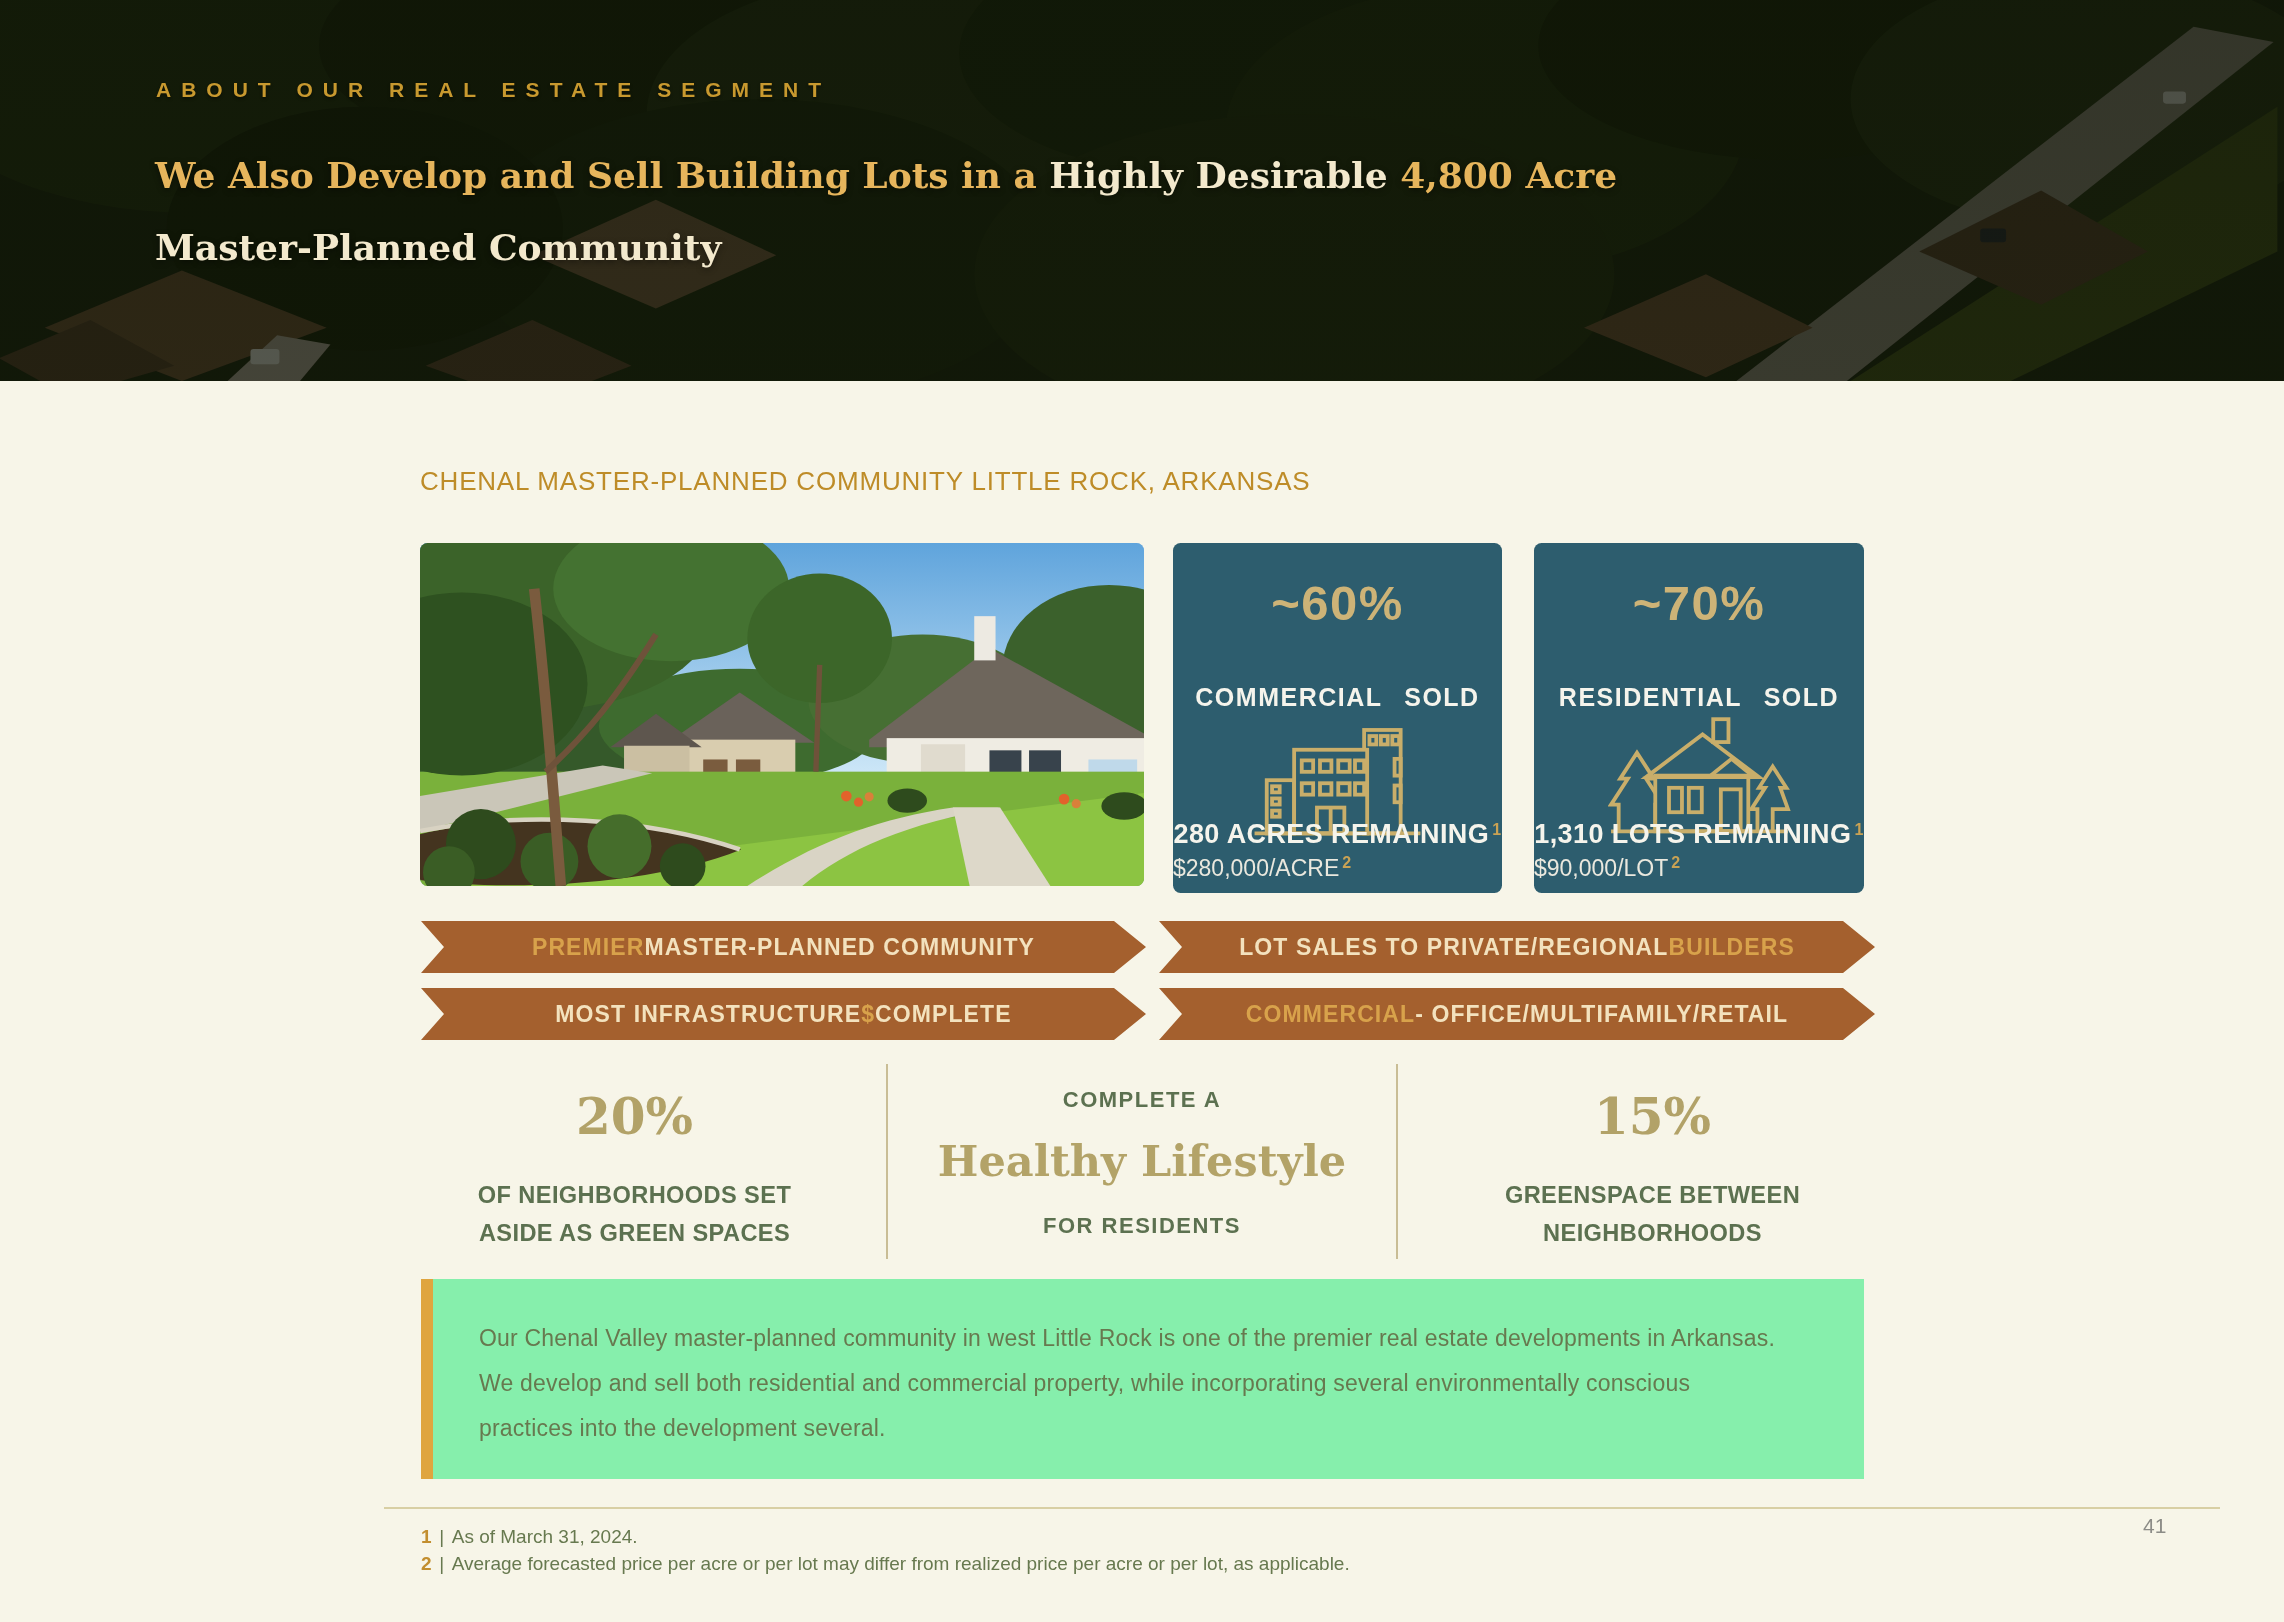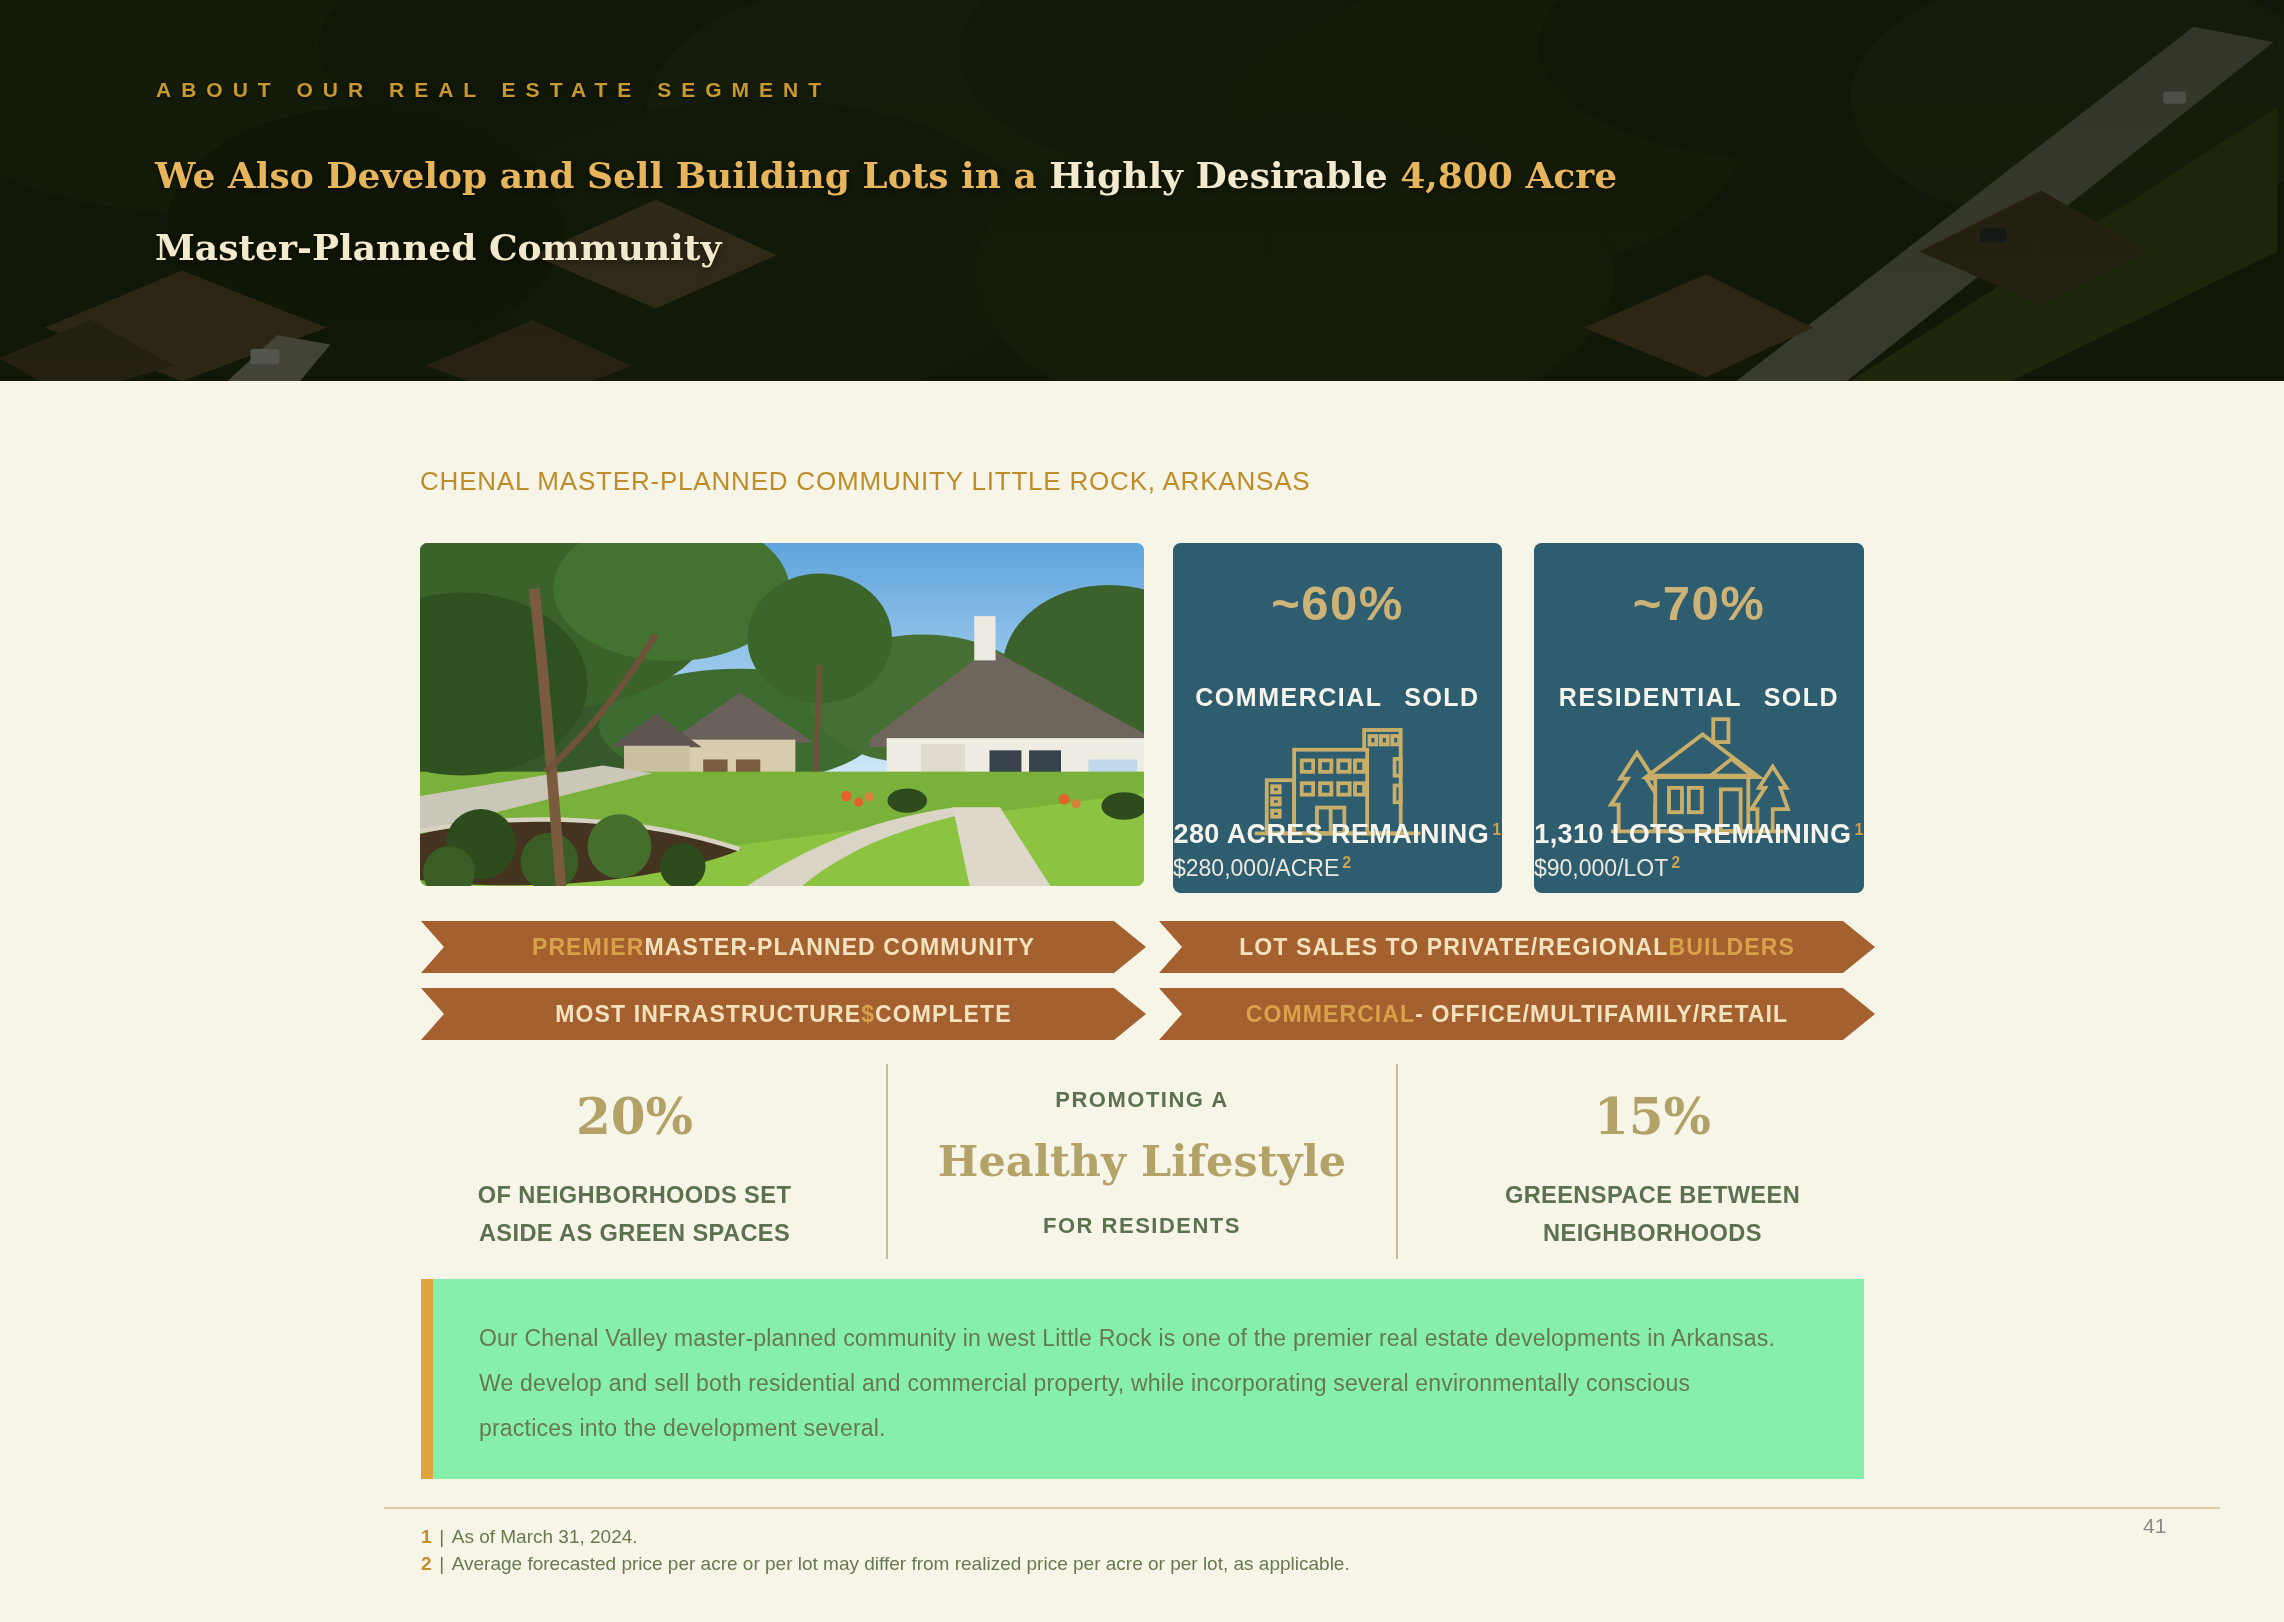--- a/index.html
+++ b/index.html
@@ -252,21 +252,21 @@
 
   <div class="stat-col s1">
     <div class="stat-value">20%</div>
     <div class="stat-lines">
       <div>OF NEIGHBORHOODS SET</div>
       <div>ASIDE AS GREEN SPACES</div>
     </div>
   </div>
   <div class="stat-divider d1"></div>
   <div class="stat-col s2">
-    <div class="stat-pre">PROMOTING A</div>
+    <div class="stat-pre">COMPLETE A</div>
     <div class="stat-big">Healthy Lifestyle</div>
     <div class="stat-post">FOR RESIDENTS</div>
   </div>
   <div class="stat-divider d2"></div>
   <div class="stat-col s3">
     <div class="stat-value">15%</div>
     <div class="stat-lines">
       <div>GREENSPACE BETWEEN</div>
       <div>NEIGHBORHOODS</div>
     </div>

